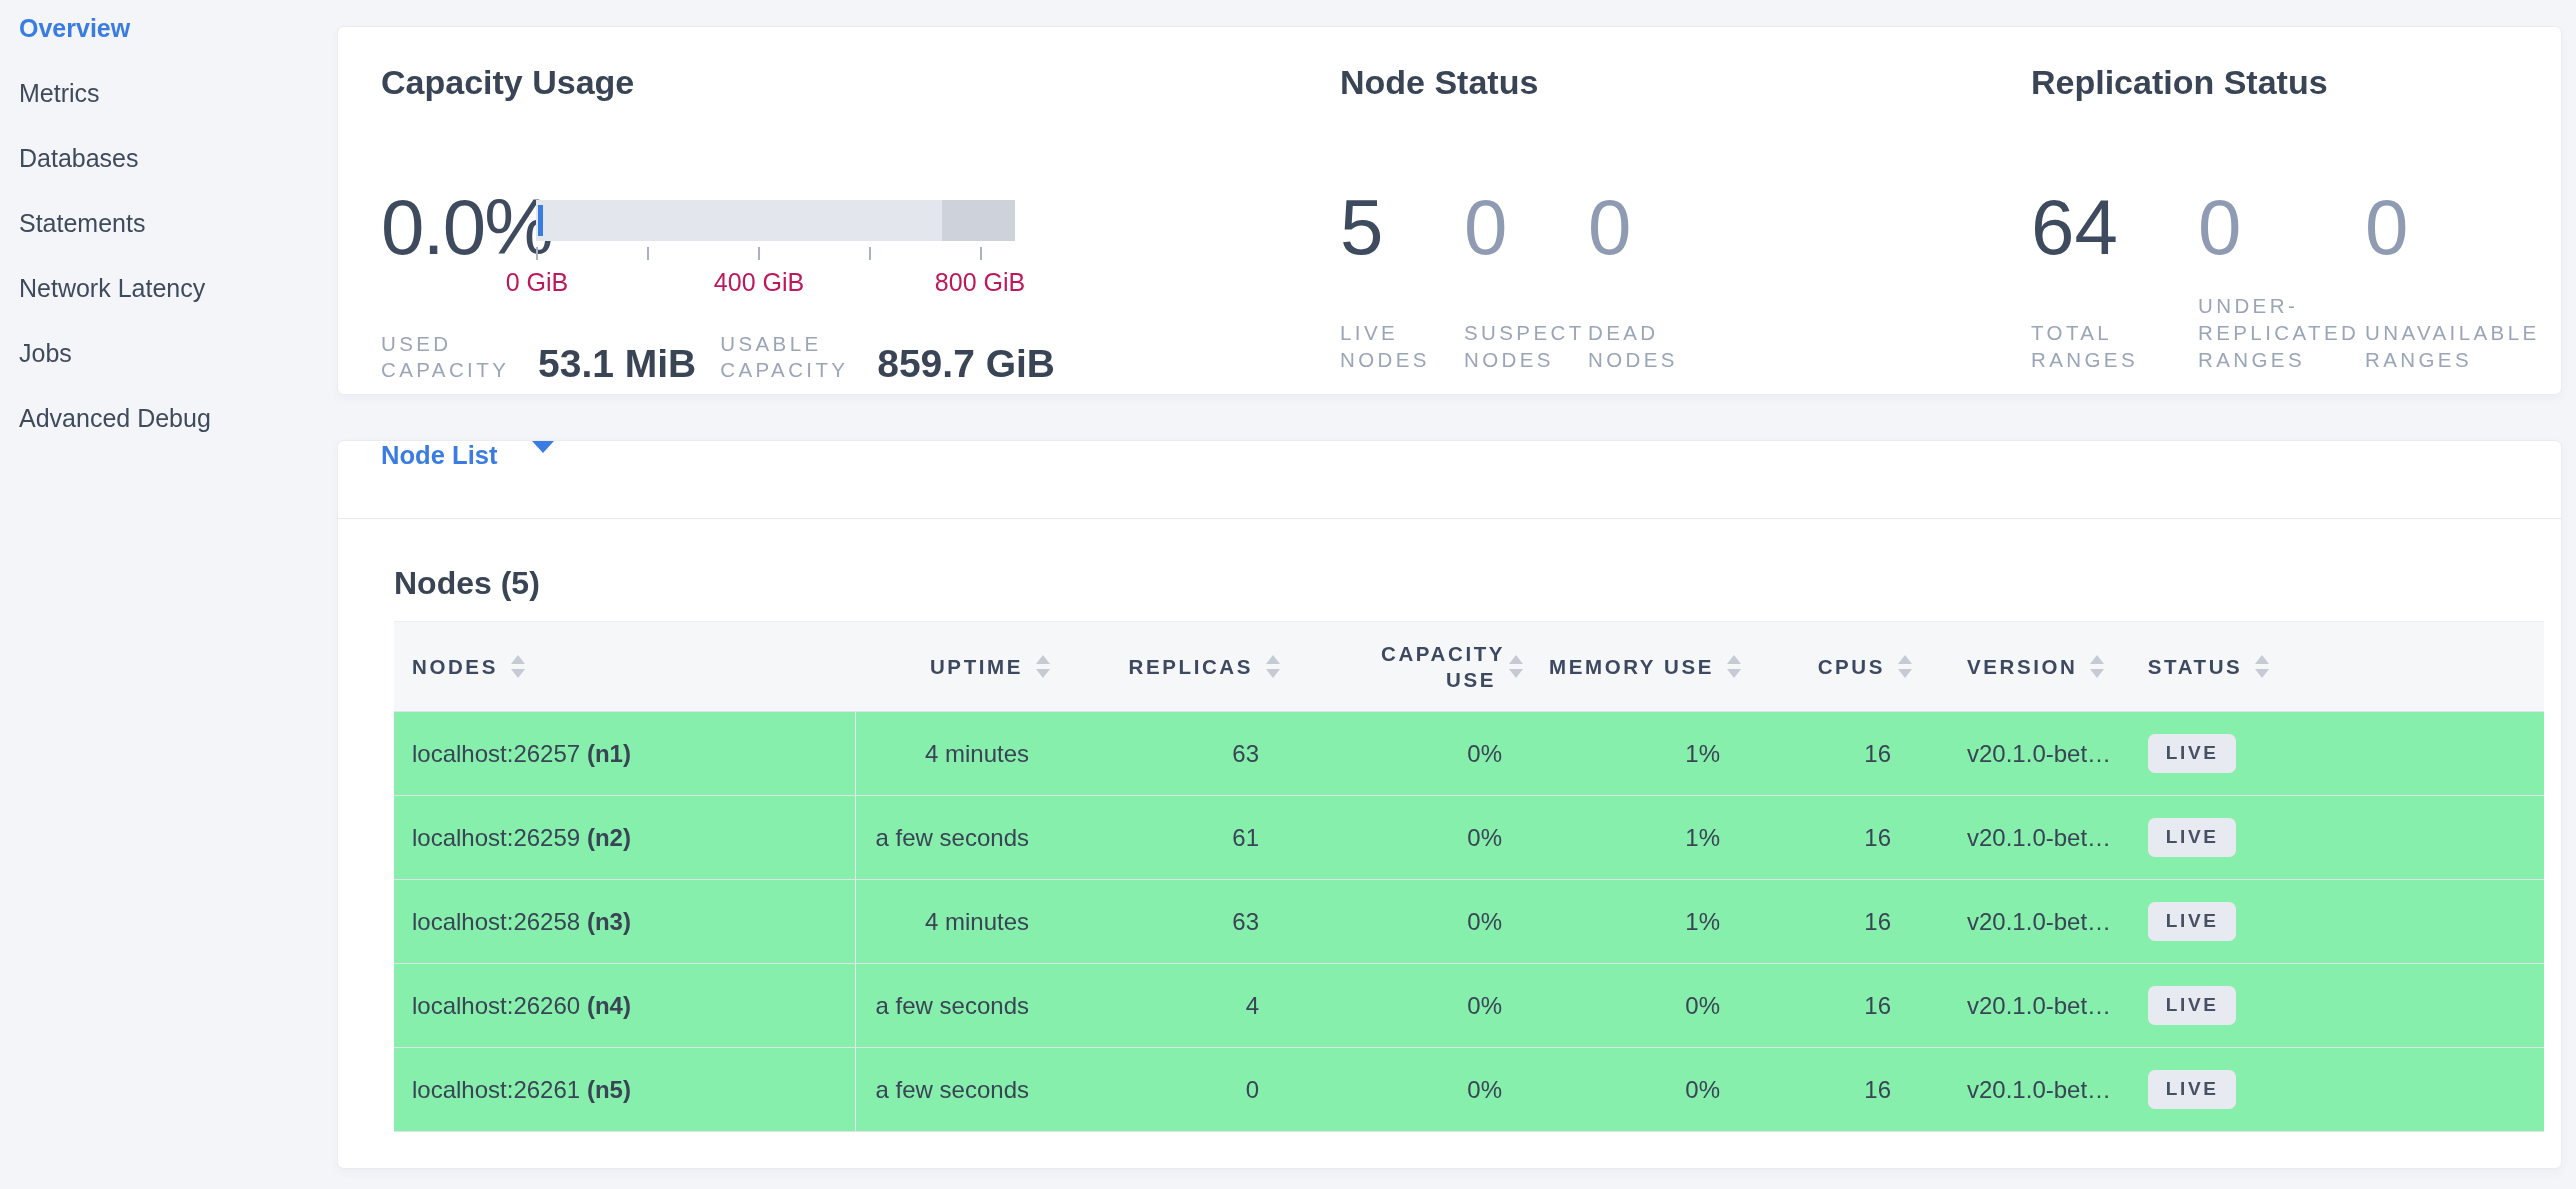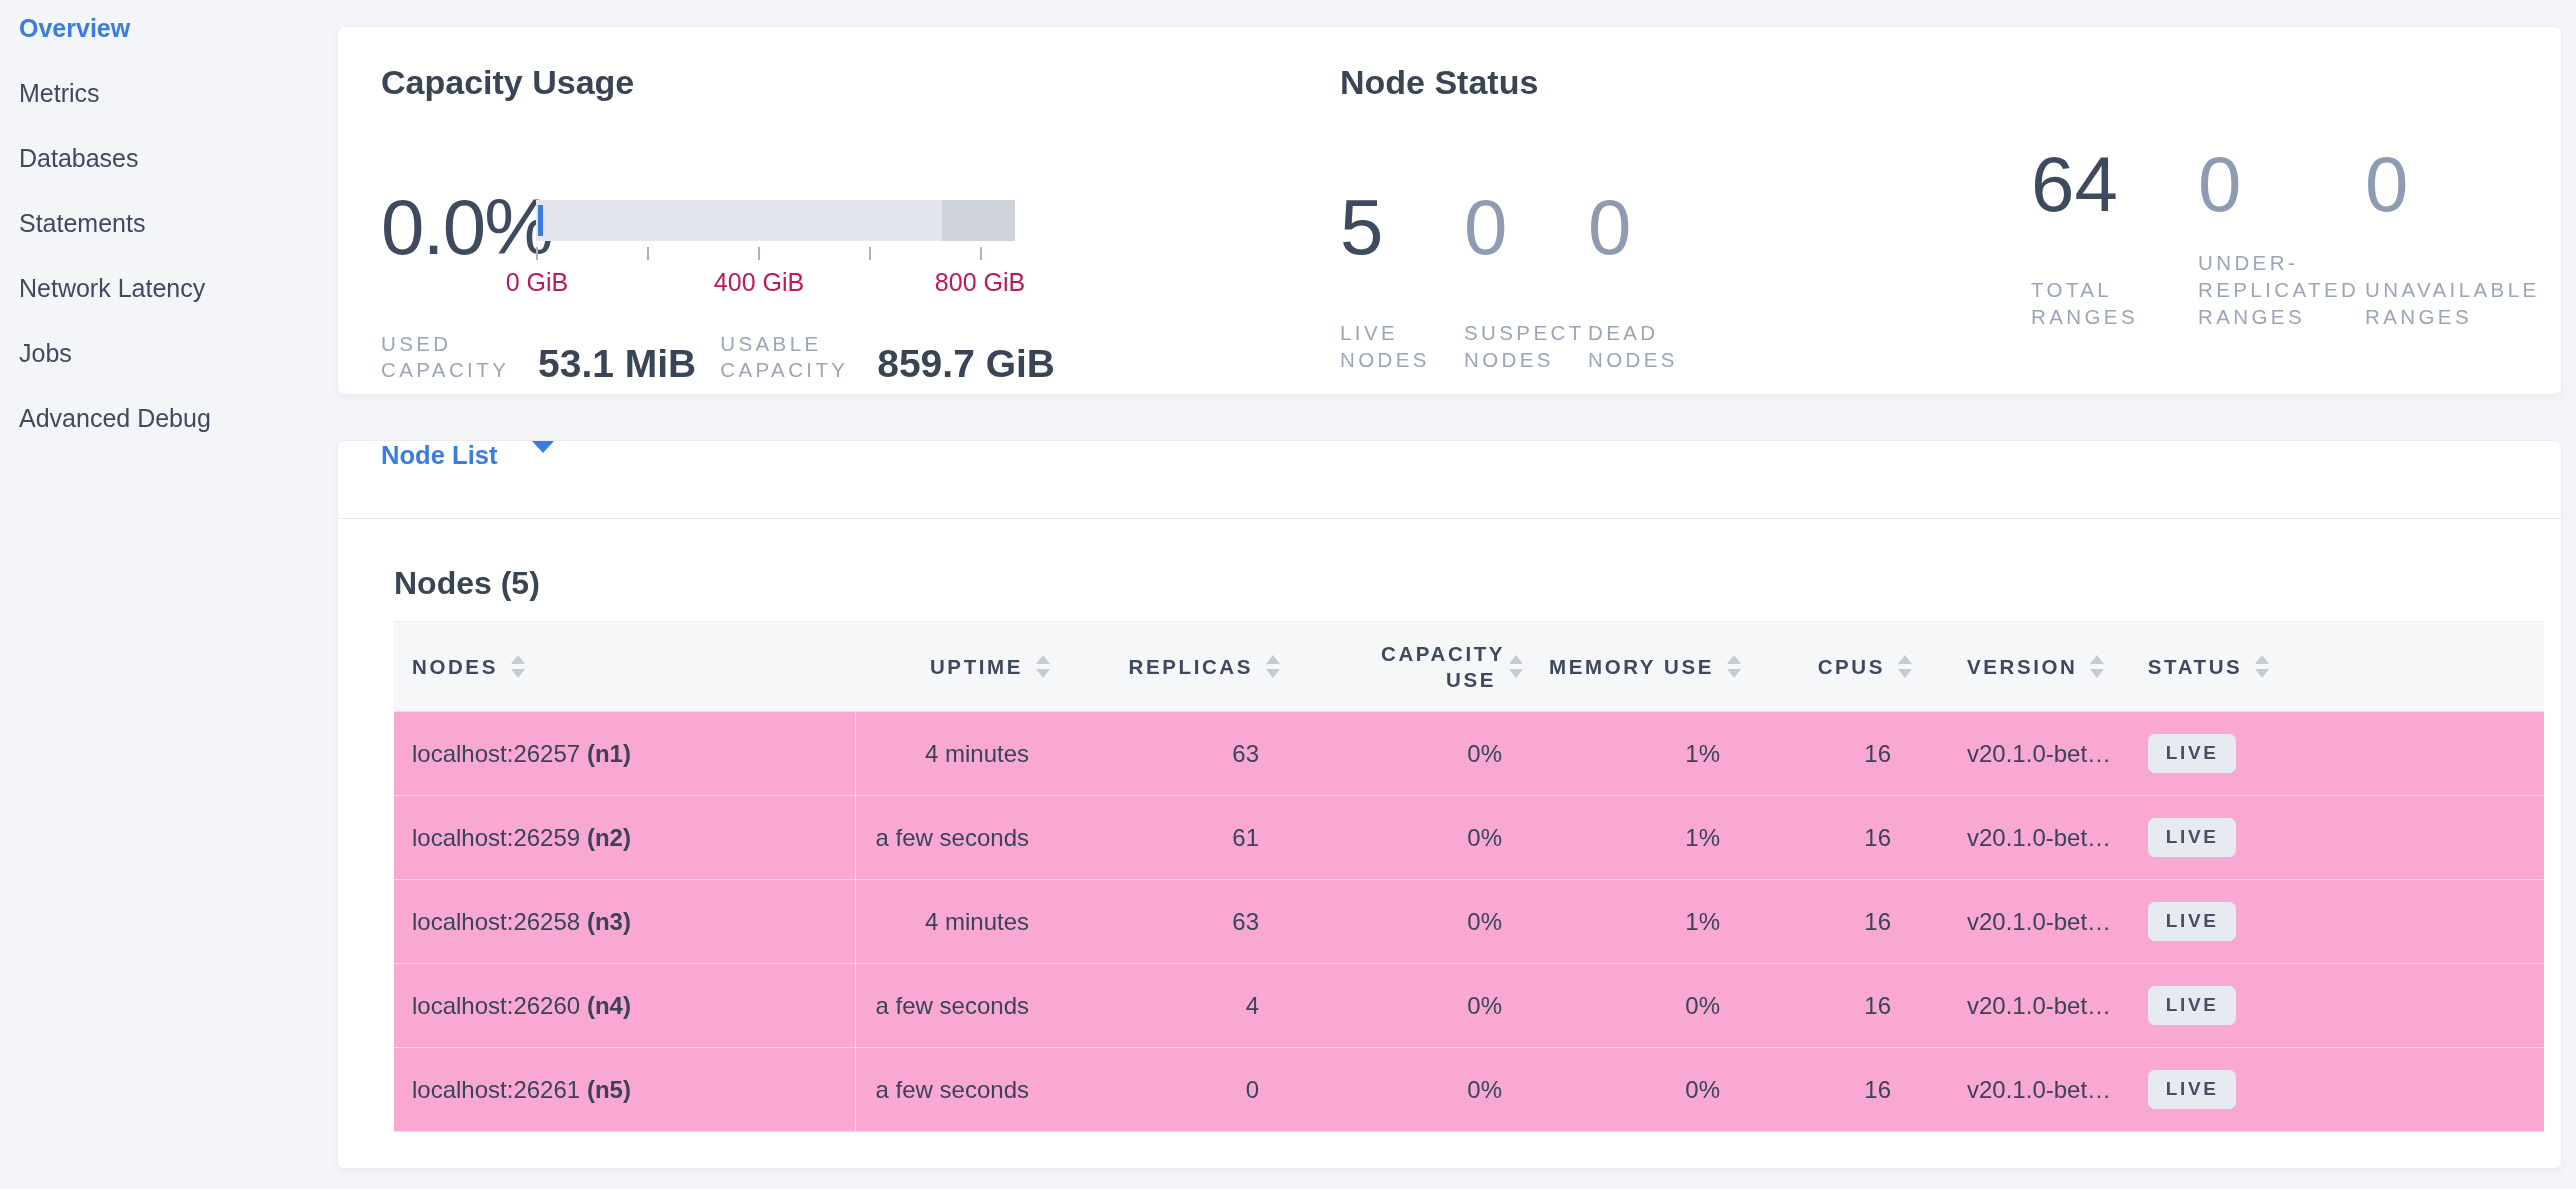--- a/index.html
+++ b/index.html
@@ -102,21 +102,21 @@
   th:nth-child(8) .th-inner { padding-left:12.8px; }
   th:nth-child(4) .th-label { max-width:115px; text-align:right; }
   .th-label { line-height:25.6px; }
   .sort { display:inline-flex; flex-direction:column; gap:4.3px; margin-left:12.8px; flex:none; }
   .sort i { display:block; width:0; height:0; border-left:7.7px solid transparent; border-right:7.7px solid transparent; }
   .sort .s-up { border-bottom:9.4px solid #c5cad3; }
   .sort .s-down { border-top:9.4px solid #c5cad3; }
 
   tbody td {
     height:84px; border-bottom:1.7px solid #dfe2e8; font-size:24px; color:#394455;
-    vertical-align:middle; background:#f9a8d4; white-space:nowrap; overflow:hidden;
+    vertical-align:middle; background:#86efac; white-space:nowrap; overflow:hidden;
   }
   tbody td:nth-child(1) { padding-left:18px; border-right:1.7px solid #e4e7eb; }
   tbody td:nth-child(2),tbody td:nth-child(3),tbody td:nth-child(4),
   tbody td:nth-child(5),tbody td:nth-child(6) { text-align:right; padding-right:31px; }
   tbody td:nth-child(7) { padding-left:45px; }
   tbody td:nth-child(8) { padding-left:12.8px; }
   .node-id { font-weight:700; margin-left:6.8px; }
   .badge {
     display:inline-block; background:#e7eaf0; color:#475064; border-radius:6.8px;
     font-size:19px; font-weight:700; letter-spacing:2.6px; padding:9.4px 18px; line-height:20.5px;
@@ -194,20 +194,21 @@
           <div class="stat">
             <div class="stat-value dim">0</div>
             <div class="stat-label">
               <span>DEAD NODES</span>
             </div>
           </div>
         </div>
     </div>
 
     <div class="col col-repl">
+      <h2 class="sec-title">Replication Status</h2>
       <div class="stats-row stat-r" id="replication-stats">
           <div class="stat">
             <div class="stat-value">64</div>
             <div class="stat-label">
               <span>TOTAL RANGES</span>
             </div>
           </div>
           <div class="stat">
             <div class="stat-value dim">0</div>
             <div class="stat-label">

